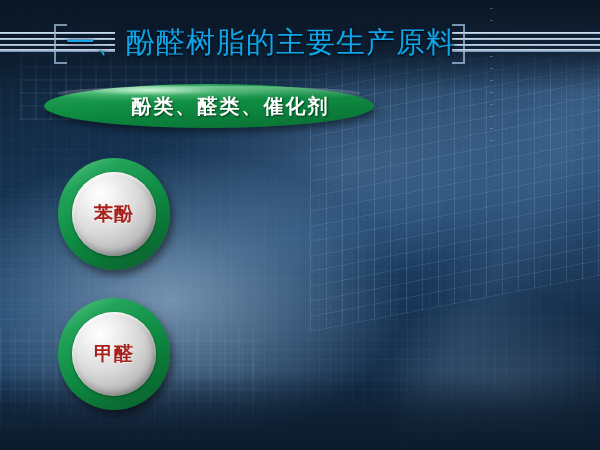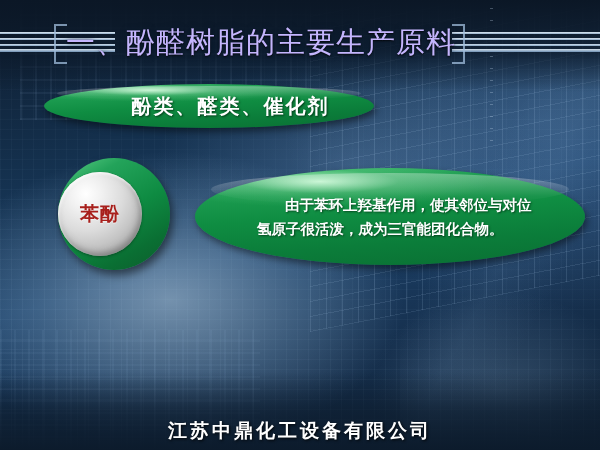--- a/index.html
+++ b/index.html
@@ -101,21 +101,21 @@
     width: 11px; height: 36px;
     border: 2px solid rgba(160,190,220,0.75);
   }
   .bracket-l { left: 54px; top: 24px; border-right: none; }
   .bracket-r { left: 452px; top: 24px; border-left: none; }
 
   .title {
     position: absolute;
     left: 66px; top: 22px;
     width: 400px;
-    color: #c4b5fd;
+    color: #0ea5e9;
     font-size: 29px;
     letter-spacing: 1px;
     line-height: 40px;
     white-space: nowrap;
     text-shadow: 0 1px 2px rgba(0,0,0,0.85), 0 0 6px rgba(10,25,45,0.9);
   }
 
   
   .ellipse {
     position: absolute;
@@ -175,21 +175,21 @@
   }
 
   
   .disc {
     position: absolute;
     width: 112px; height: 112px;
     border-radius: 50%;
     background:
       linear-gradient(150deg, #5fd089 0%, #23a35a 22%, #0e8b42 52%, #0a6f33 78%, #0d5d2c 100%);
     box-shadow: 3px 5px 9px rgba(0,0,0,0.5);
-    display: flex; align-items: center; 
+    display: flex; align-items: center; justify-content: center;
   }
   .disc-inner {
     width: 84px; height: 84px;
     border-radius: 50%;
     background:
       radial-gradient(circle at 33% 26%, #ffffff 0%, #f2f2f2 18%, #dcdcdc 44%, #bfbfbf 68%, #a3a3a3 86%, #8e8e8e 100%);
     box-shadow:
       inset 1px 2px 3px rgba(255,255,255,0.85),
       inset -2px -3px 6px rgba(90,90,90,0.55),
       0 1px 3px rgba(0,0,0,0.35);
@@ -257,20 +257,21 @@
 
   <div class="ellipse banner">
     <span class="banner-text">酚类、醛类、催化剂</span>
   </div>
 
   <div class="disc disc-1">
     <div class="disc-inner">
       <span class="disc-label">苯酚</span>
     </div>
   </div>
-  <div class="ellipse para-ellipse-1">
-    <div class="para-text">由于苯环上羟基作用，使其邻位与对位氢原子很活泼，成为三官能团化合物。</div>
-  </div>
-
-
-  <div class="footer">江苏中鼎化工设备有限公司</div>
+
+  <div class="disc disc-2">
+    <div class="disc-inner">
+      <span class="disc-label">甲醛</span>
+    </div>
+  </div>
+
 
 </div>
 
 </body></html>

